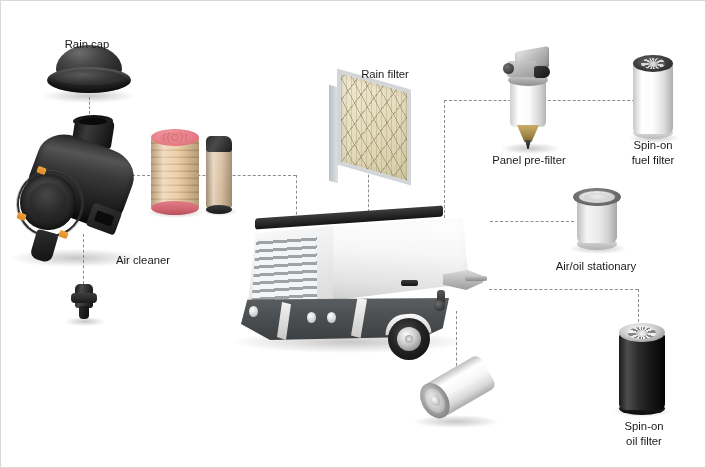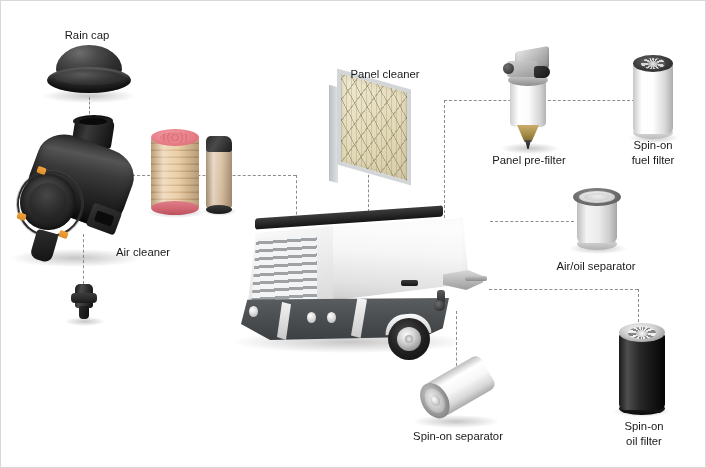--- a/index.html
+++ b/index.html
@@ -531,37 +531,37 @@
   <div class="dash-h" style="left:488px;top:288px;width:149px;"></div>
   <div class="dash-v" style="left:637px;top:288px;height:38px;"></div>
 
   <div class="dash-v" style="left:455px;top:310px;height:60px;"></div>
 
   <div class="shadow" style="left:42px;top:88px;width:92px;height:14px;"></div>
   <div class="part" id="rain-cap">
     <div class="dome"></div>
     <div class="skirt"></div>
   </div>
-  <div class="label" style="left:31px;top:27px;width:110px;text-align:center;">Rain cap</div>
+  <div class="label" style="left:31px;top:36px;width:110px;text-align:center;">Rain cap</div>
 
   <div class="shadow" style="left:10px;top:248px;width:130px;height:18px;"></div>
   <div class="part" id="air-cleaner">
     <div class="neck-lip"></div>
     <div class="neck"></div>
     <div class="neck-hole"></div>
     <div class="body"></div>
     <div class="outlet"></div>
     <div class="endcap"></div>
     <div class="band"></div>
     <div class="clip c1"></div>
     <div class="clip c2"></div>
     <div class="clip c3"></div>
     <div class="foot"></div>
   </div>
-  <div class="label" style="left:78px;top:244px;width:128px;">Air cleaner</div>
+  <div class="label" style="left:78px;top:252px;width:128px;">Air cleaner</div>
 
   <div class="shadow" style="left:64px;top:316px;width:40px;height:9px;"></div>
   <div class="part" id="service-indicator">
     <div class="si-body"></div>
     <div class="si-ring"></div>
     <div class="si-stem"></div>
   </div>
 
   <div class="shadow" style="left:146px;top:206px;width:58px;height:11px;"></div>
   <div class="part" id="primary-element">
@@ -576,21 +576,21 @@
     <div class="se-bot"></div>
     <div class="se-top"></div>
   </div>
 
   <div class="part" id="panel-filter">
     <div class="pf-side"></div>
     <div class="pf-face">
       <div class="pf-mesh"></div>
     </div>
   </div>
-  <div class="label" style="left:320px;top:66px;width:128px;">Panel cleaner</div>
+  <div class="label" style="left:320px;top:66px;width:128px;">Rain filter</div>
 
   <div class="shadow" style="left:500px;top:142px;width:58px;height:11px;"></div>
   <div class="part" id="fuel-pre-filter">
     <div class="fp-body"></div>
     <div class="fp-collar"></div>
     <div class="fp-head"></div>
     <div class="fp-head2"></div>
     <div class="fp-knob"></div>
     <div class="fp-lever"></div>
     <div class="fp-bowl"></div>
@@ -610,21 +610,21 @@
 fuel filter</div>
 
   <div class="shadow" style="left:568px;top:242px;width:58px;height:11px;"></div>
   <div class="part" id="air-oil-separator">
     <div class="ao-base"></div>
     <div class="ao-body"></div>
     <div class="ao-flange"></div>
     <div class="ao-inner"></div>
     <div class="ao-inner2"></div>
   </div>
-  <div class="label" style="left:521px;top:258px;width:148px;">Air/oil separator</div>
+  <div class="label" style="left:521px;top:258px;width:148px;">Air/oil stationary</div>
 
   <div class="shadow" style="left:232px;top:330px;width:232px;height:22px;"></div>
   <div class="part" id="compressor">
     <div class="roof-rail"></div>
     <div class="canopy-right"></div>
     <div class="canopy-front"></div>
     <div class="grille"></div>
     <div class="latch"></div>
     <div class="skirt"></div>
     <div class="skirt-edge"></div>
@@ -644,21 +644,20 @@
 
   <div class="shadow" style="left:412px;top:414px;width:86px;height:13px;"></div>
   <div class="part" id="spin-on-separator">
     <div class="ss-rot">
       <div class="ss-can"></div>
       <div class="ss-cap"></div>
       <div class="ss-cap2"></div>
       <div class="ss-hub"></div>
     </div>
   </div>
-  <div class="label" style="left:377px;top:428px;width:160px;">Spin-on separator</div>
 
   <div class="shadow" style="left:612px;top:405px;width:58px;height:11px;"></div>
   <div class="spin" id="spin-on-oil-filter">
     <div class="base"></div>
     <div class="can"></div>
     <div class="cap"></div>
     <div class="ports"></div>
     <div class="hub"></div>
   </div>
   <div class="label" style="left:588px;top:418px;width:110px;">Spin-on

